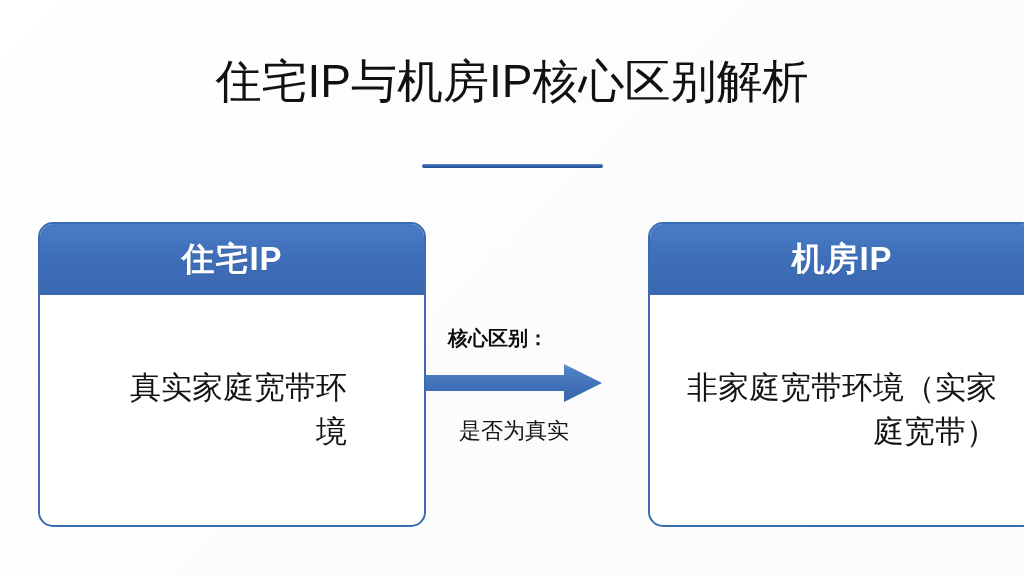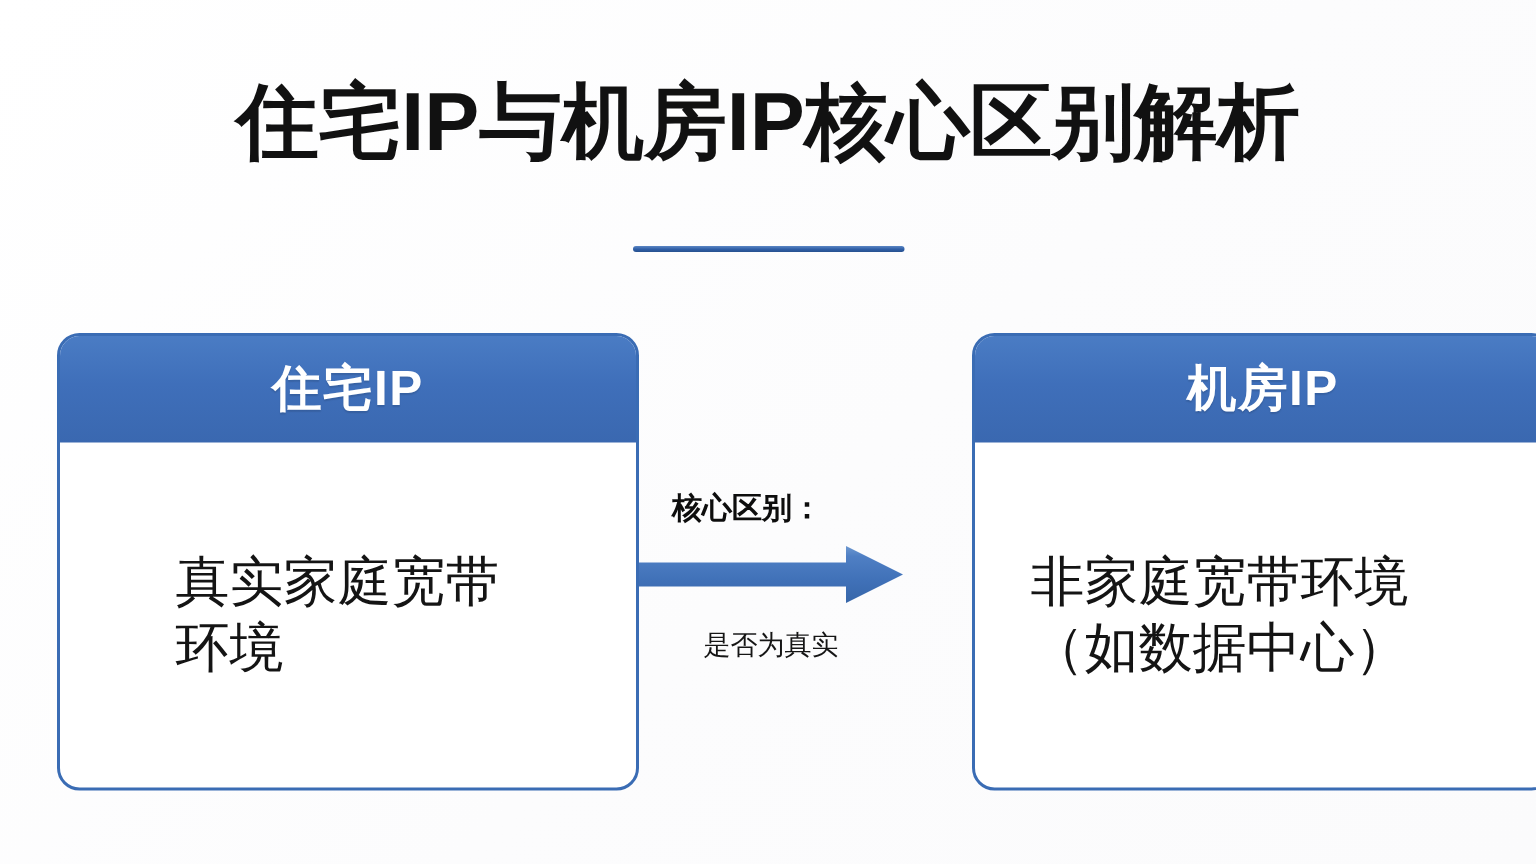--- a/index.html
+++ b/index.html
@@ -21,23 +21,23 @@
     background: linear-gradient(135deg, #ffffff 0%, #fcfcfd 55%, #fbfbfc 100%);
   }
 
   
   .title {
     position: absolute;
     left: 0;
     top: 48px;
     width: 1024px;
     text-align: center;
-    font-size: 55px;
+    font-size: 46px;
     line-height: 66px;
-    font-weight: 700;
+    font-weight: 400;
     color: #111111;
     letter-spacing: 0px;
     white-space: nowrap;
   }
 
   .title-rule {
     position: absolute;
     left: 422px;
     top: 164px;
     width: 181px;
@@ -87,24 +87,24 @@
     top: 71px;
     right: 0;
     bottom: 0;
     display: flex;
     align-items: center;
     justify-content: center;
     padding: 0 26px;
     box-sizing: border-box;
   }
   .card-body-text {
-    font-size: 36px;
+    font-size: 31px;
     line-height: 44px;
     color: #141414;
-    text-align: left;
+    text-align: right;
     font-weight: 400;
   }
   .card.left .card-body-text  { max-width: 230px; }
   .card.right .card-body-text { max-width: 310px; }
 
   
   .connector-label {
     position: absolute;
     left: 426px;
     top: 325px;
@@ -123,21 +123,21 @@
     width: 176px;
     height: 38px;
   }
 
   .connector-sub {
     position: absolute;
     left: 426px;
     top: 418px;
     width: 176px;
     text-align: center;
-    font-size: 18px;
+    font-size: 22px;
     line-height: 25px;
     color: #151515;
     font-weight: 400;
   }
 </style>
 </head>
 <body>
 
 <div id="slide">
 
@@ -152,21 +152,21 @@
     <div class="card-body">
       <span class="card-body-text">真实家庭宽带环境</span>
     </div>
   </div>
 
   <div class="card right">
     <div class="card-header">
       <span class="card-header-text">机房IP</span>
     </div>
     <div class="card-body">
-      <span class="card-body-text">非家庭宽带环境（如数据中心）</span>
+      <span class="card-body-text">非家庭宽带环境（实家庭宽带）</span>
     </div>
   </div>
 
   <div class="connector-label">核心区别：</div>
 
   <div class="arrow">
     <svg width="176" height="38" viewBox="0 0 176 38" xmlns="http://www.w3.org/2000/svg">
       <defs>
         <linearGradient id="arrowGrad" x1="0" y1="0" x2="0" y2="1">
           <stop offset="0%" stop-color="#6d98d0"></stop>

